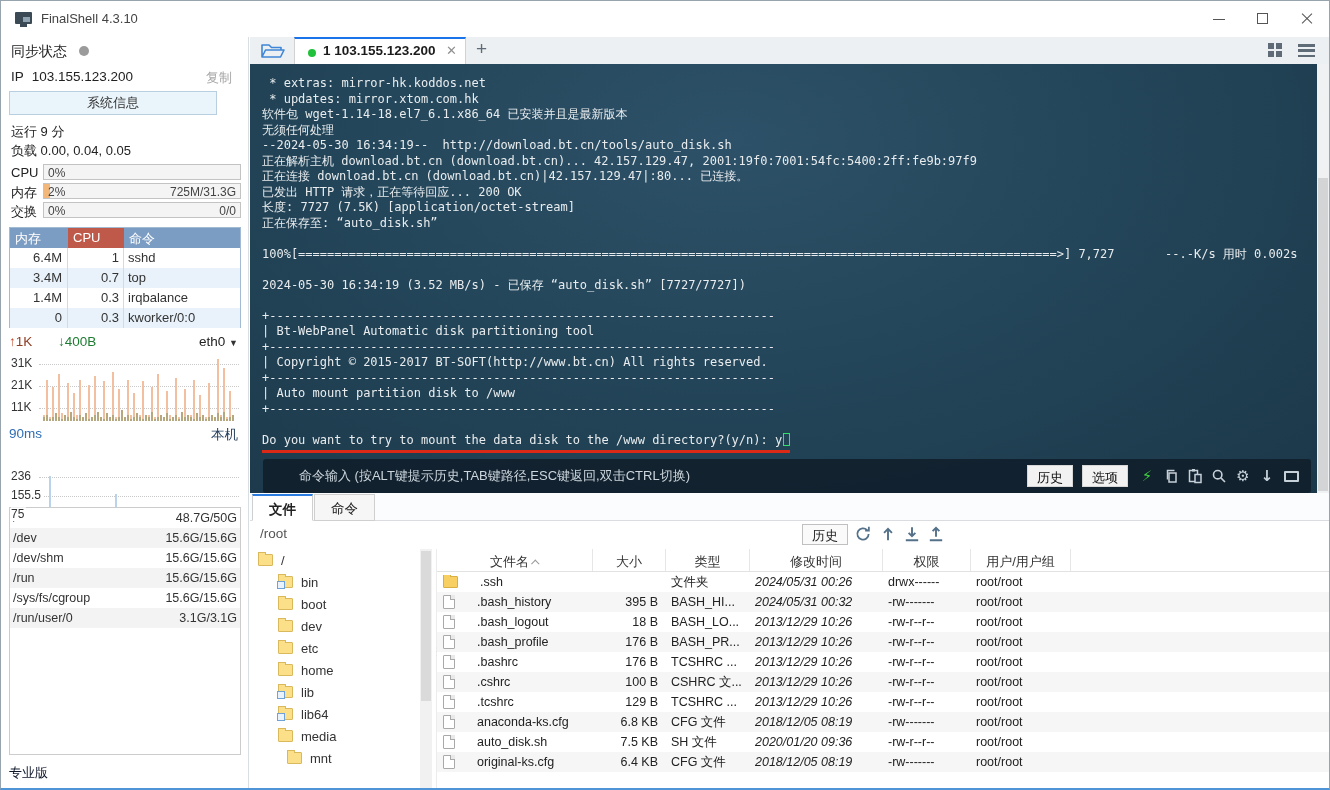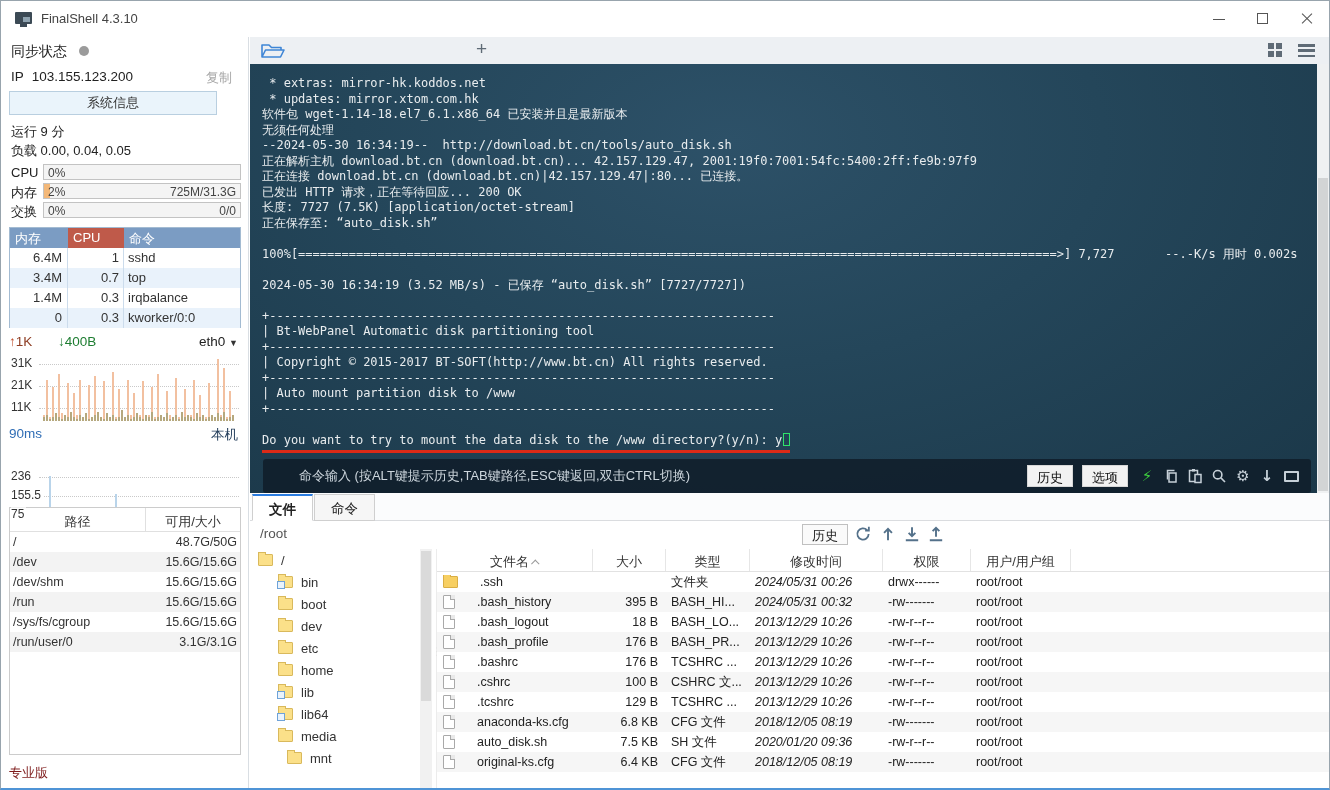--- a/index.html
+++ b/index.html
@@ -64,21 +64,21 @@
   #pinggraph{top:431px;height:64px;}
   .pinghead{position:absolute;left:8px;top:389px;right:8px;height:17px;font-size:13.5px;}
   .pingms{color:#2f6db5;} .pinghost{position:absolute;right:2px;top:0;color:#27415e;}
   .dtable{position:absolute;left:8px;top:470px;width:232px;height:248px;border:1px solid #ccc;background:#fff;font-size:12.5px;color:#333;}
   .dhead{display:flex;height:24px;border-bottom:1px solid #e0e0e0;}
   .dhead div{padding-top:5px;text-align:center;font-size:13px;}
   .dh0{flex:1;border-right:1px solid #e0e0e0;} .dh1{width:94px;}
   .drow{display:flex;height:20px;background:#fff;}
   .drow.alt{background:#f3f3f3;}
   .dc0{flex:1;padding:3px 0 0 3px;} .dc1{width:110px;text-align:right;padding:3px 3px 0 0;}
-  .edition{position:absolute;left:8px;bottom:6px;color:#7f1d1d;font-size:13px;}
+  .edition{position:absolute;left:8px;bottom:6px;color:#0f172a;font-size:13px;}
 
   
   .tabbar{position:absolute;left:249px;top:36px;right:0;height:27px;background:#edf0f3;}
   .tabfolder{position:absolute;left:10px;top:4px;width:26px;height:20px;}
   .tab{position:absolute;left:44px;top:0;width:172px;height:27px;background:#fff;border:1px solid #d2d2d2;border-top:2px solid #1a73e8;border-bottom:none;}
   .tabdot{position:absolute;left:13px;top:10px;width:8px;height:8px;border-radius:50%;background:#21c13b;}
   .tablabel{position:absolute;left:28px;top:4px;font-size:13.5px;font-weight:bold;color:#1b1b1b;}
   .tabclose{position:absolute;right:8px;top:4px;font-size:13px;color:#909090;}
   .tabplus{position:absolute;left:226px;top:1px;font-size:19px;color:#5f6b76;}
   .viewgrid{position:absolute;right:46px;top:6px;width:15px;height:15px;display:grid;grid-template-columns:6px 6px;grid-template-rows:6px 6px;gap:2px;}
@@ -455,24 +455,20 @@
           <div class="pbar" style="height: 19px;"></div>
           <div class="pbar" style="height: 18px;"></div>
           <div class="pbar" style="height: 18px;"></div>
           <div class="pbar" style="height: 19px;"></div>
           <div class="pbar" style="height: 18px;"></div>
           <div class="pbar" style="height: 19px;"></div>
         </div>
     </div>
 
     <div class="dtable">
-      <div class="dhead">
-        <div class="dh0">路径</div>
-        <div class="dh1">可用/大小</div>
-      </div>
       <div id="disk-body">
           <div class="drow">
             <div class="dc0">/</div>
             <div class="dc1">48.7G/50G</div>
           </div>
           <div class="drow alt">
             <div class="dc0">/dev</div>
             <div class="dc1">15.6G/15.6G</div>
           </div>
           <div class="drow">
@@ -494,20 +490,25 @@
         </div>
     </div>
     <div class="edition">专业版</div>
   </div>
 
   <div class="tabbar">
     <div class="tabfolder">
       <svg width="26" height="20" viewBox="0 0 26 20">
           <path d="M2 16V4h7l2.5 2.5H21v2.5M2 16l3.5-7H24l-3.5 7H2z" fill="none" stroke="#3f86d6" stroke-width="1.6" stroke-linejoin="round"></path>
         </svg>
+    </div>
+    <div class="tab">
+      <span class="tabdot"></span>
+      <span class="tablabel">1 103.155.123.200</span>
+      <span class="tabclose">✕</span>
     </div>
     <div class="tabplus">+</div>
     <div class="viewgrid">
         <div></div>
         <div></div>
         <div></div>
         <div></div>
       </div>
     <div class="hamb">
         <div></div>

